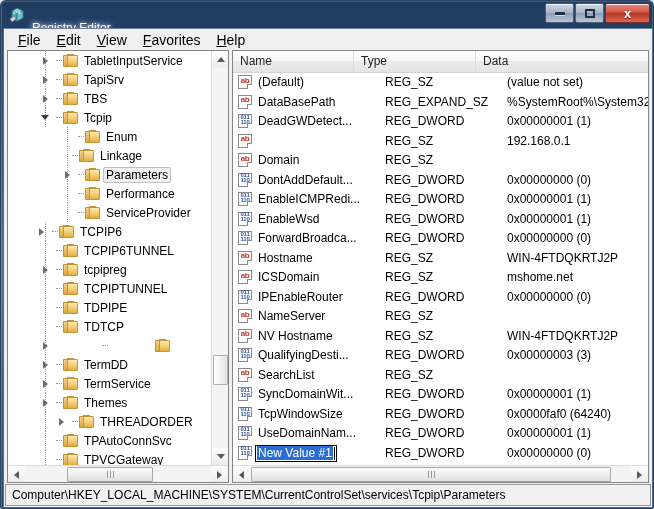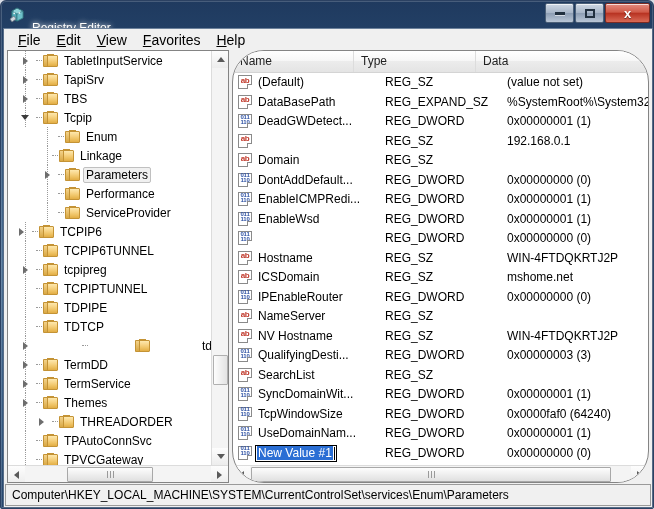--- a/index.html
+++ b/index.html
@@ -75,27 +75,27 @@
     position:absolute;left:1px;top:21px;width:646px;height:433px;
   }
   .pane{
     position:absolute;top:0;
     background:#ffffff;
     border:1px solid #848484;
     box-sizing:border-box;
     overflow:hidden;
   }
   .tree-pane{left:2px;width:222px;height:433px;}
-  .list-pane{left:227px;width:417px;height:433px;border-radius:32px;}
+  .list-pane{left:227px;width:417px;height:433px;}
   
   .tree-scroll{
     position:absolute;left:0;top:0;width:203px;height:414px;overflow:hidden;
   }
   .tnode{
-    position:relative;height:19px;display:flex;align-items:center;white-space:nowrap;
+    position:relative;height:19px;display:flex;align-items:center;white-space:nowrap;margin-left:20px;
   }
   .tdots{
     position:absolute;top:0;bottom:0;
     border-left:1px dotted #9a9a9a;
   }
   .exp{
     width:11px;height:11px;position:relative;flex:0 0 11px;
   }
   .exp.collapsed::after{
     content:"";position:absolute;left:3px;top:2px;
@@ -620,20 +620,21 @@
                   </span><span class="corner"></span></span></span>
               <span class="rname">EnableWsd</span>
               <span class="rtype">REG_DWORD</span>
               <span class="rdata">0x00000001 (1)</span>
             </div>
             <div class="row">
               <span class="ricon"><span class="ico dword"><span class="sheet"></span><span class="txt">
                     <span>011</span>
                     <span>110</span>
                   </span><span class="corner"></span></span></span>
+              <span class="rname">ForwardBroadca...</span>
               <span class="rtype">REG_DWORD</span>
               <span class="rdata">0x00000000 (0)</span>
             </div>
             <div class="row">
               <span class="ricon"><span class="ico str"><span class="sheet"></span><span class="txt">ab</span><span class="corner"></span></span></span>
               <span class="rname">Hostname</span>
               <span class="rtype">REG_SZ</span>
               <span class="rdata">WIN-4FTDQKRTJ2P</span>
             </div>
             <div class="row">
@@ -731,16 +732,16 @@
               </span>
           </span>
           <span class="hbtn right">
               <i class="arr-r"></i>
             </span>
         </div>
       </div>
     </div>
 
     <div class="statusbar">
-      <span class="status-text">Computer\HKEY_LOCAL_MACHINE\SYSTEM\CurrentControlSet\services\Enum\Parameters</span>
+      <span class="status-text">Computer\HKEY_LOCAL_MACHINE\SYSTEM\CurrentControlSet\services\Tcpip\Parameters</span>
     </div>
   </div>
 </div>
 
 </body></html>

